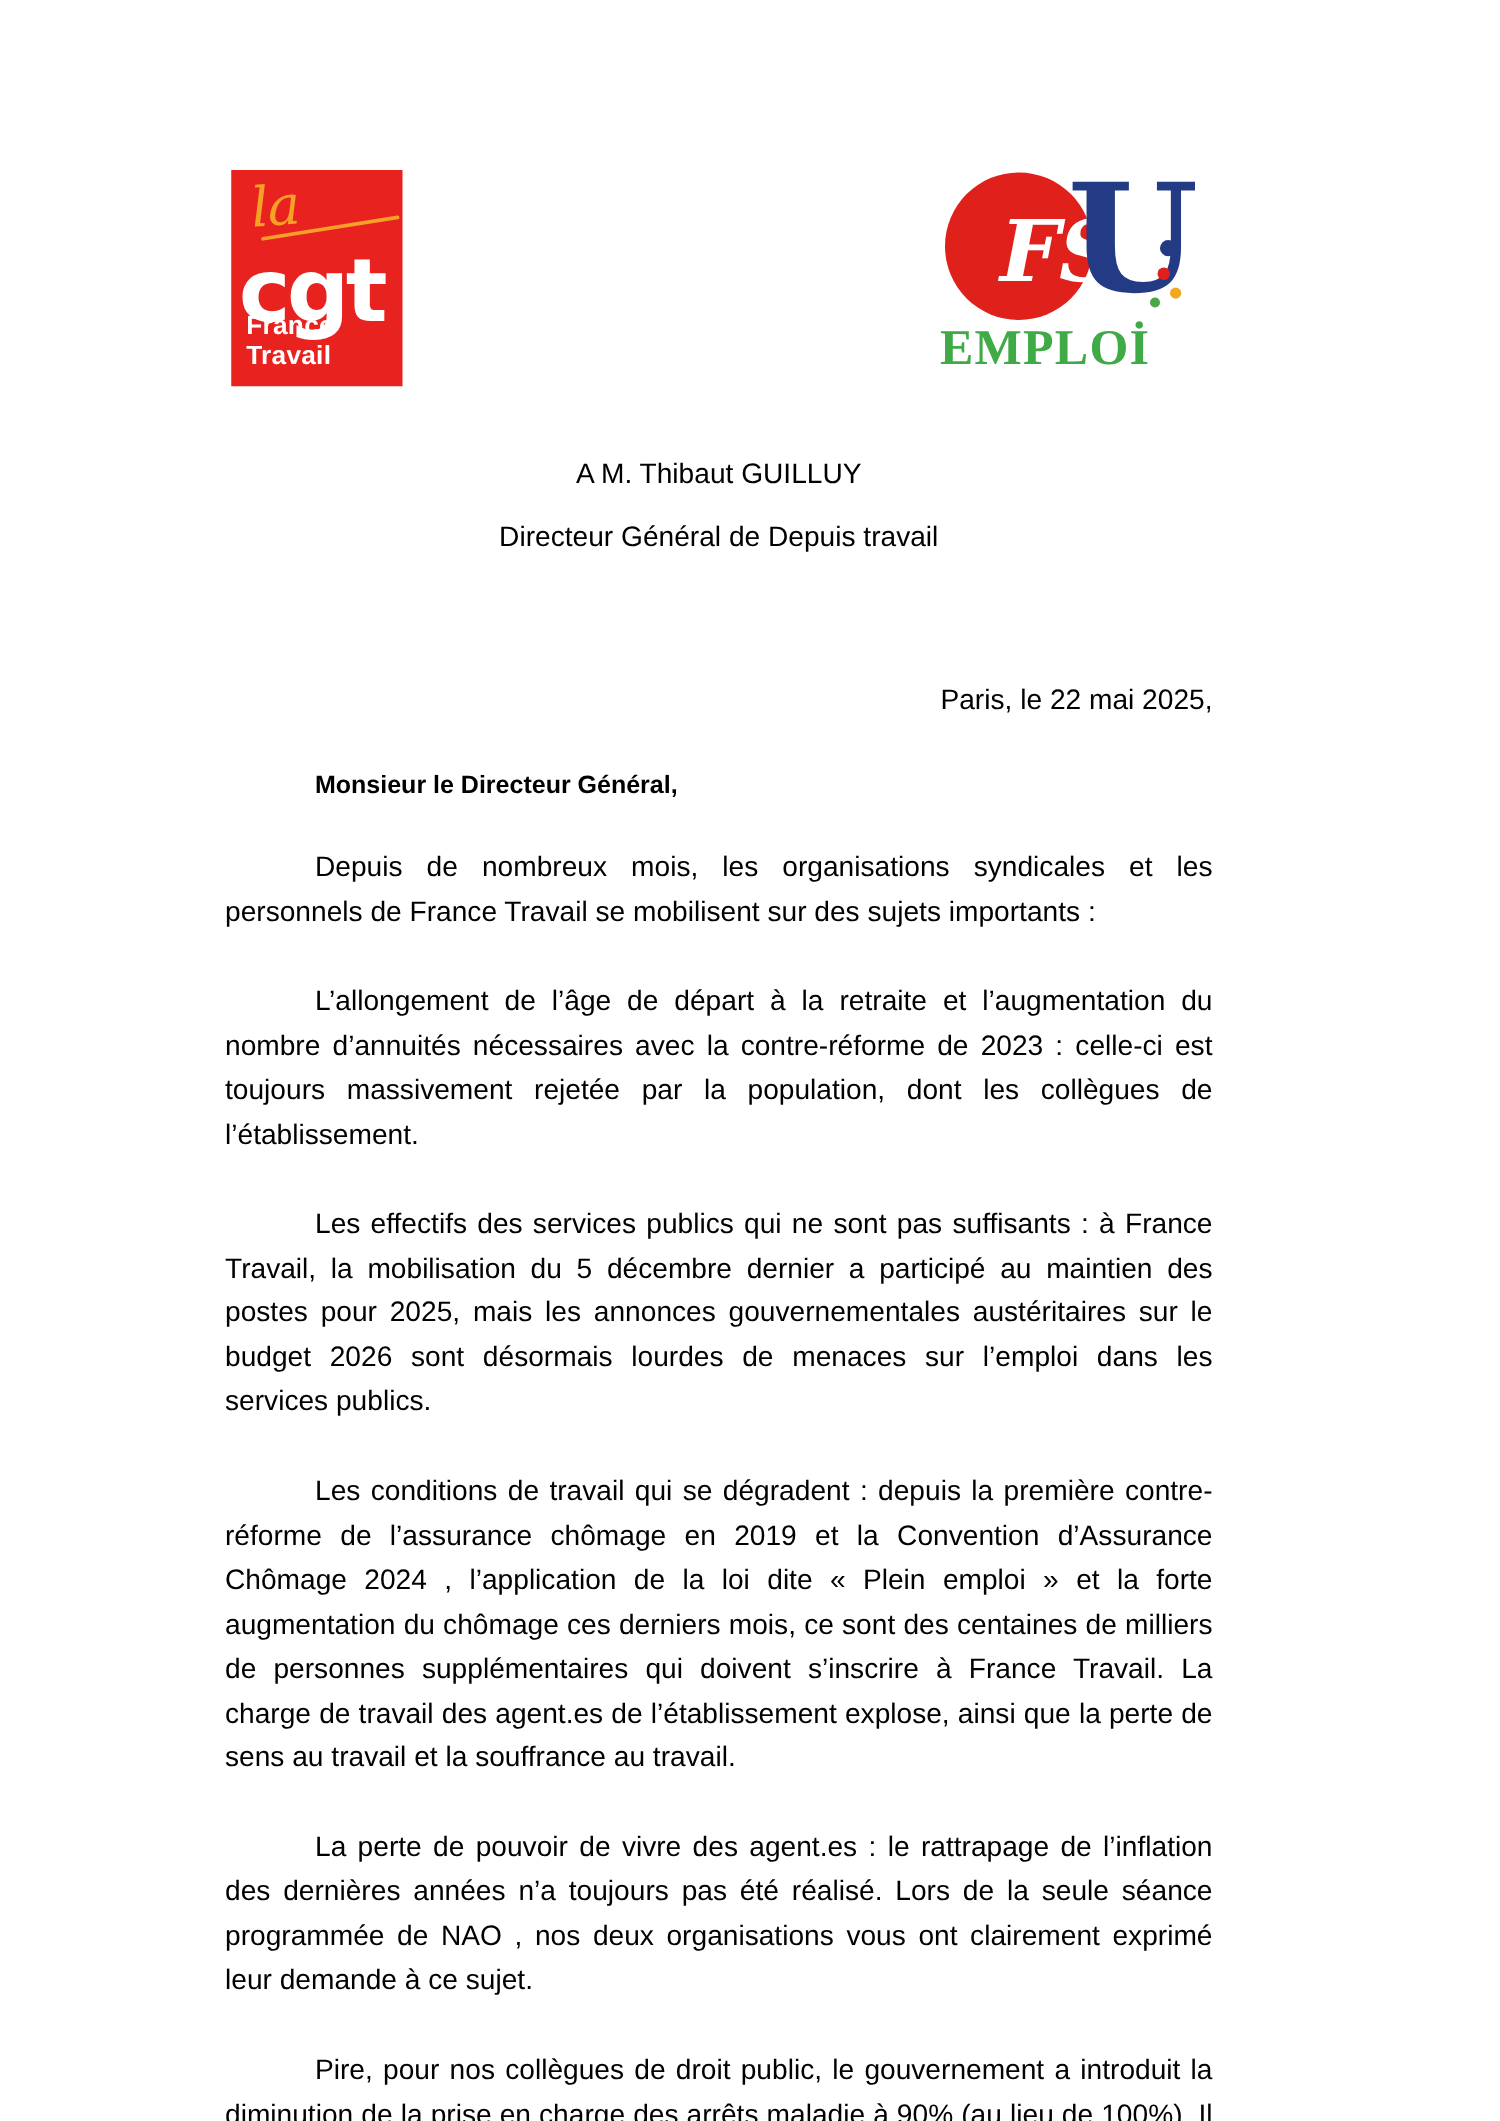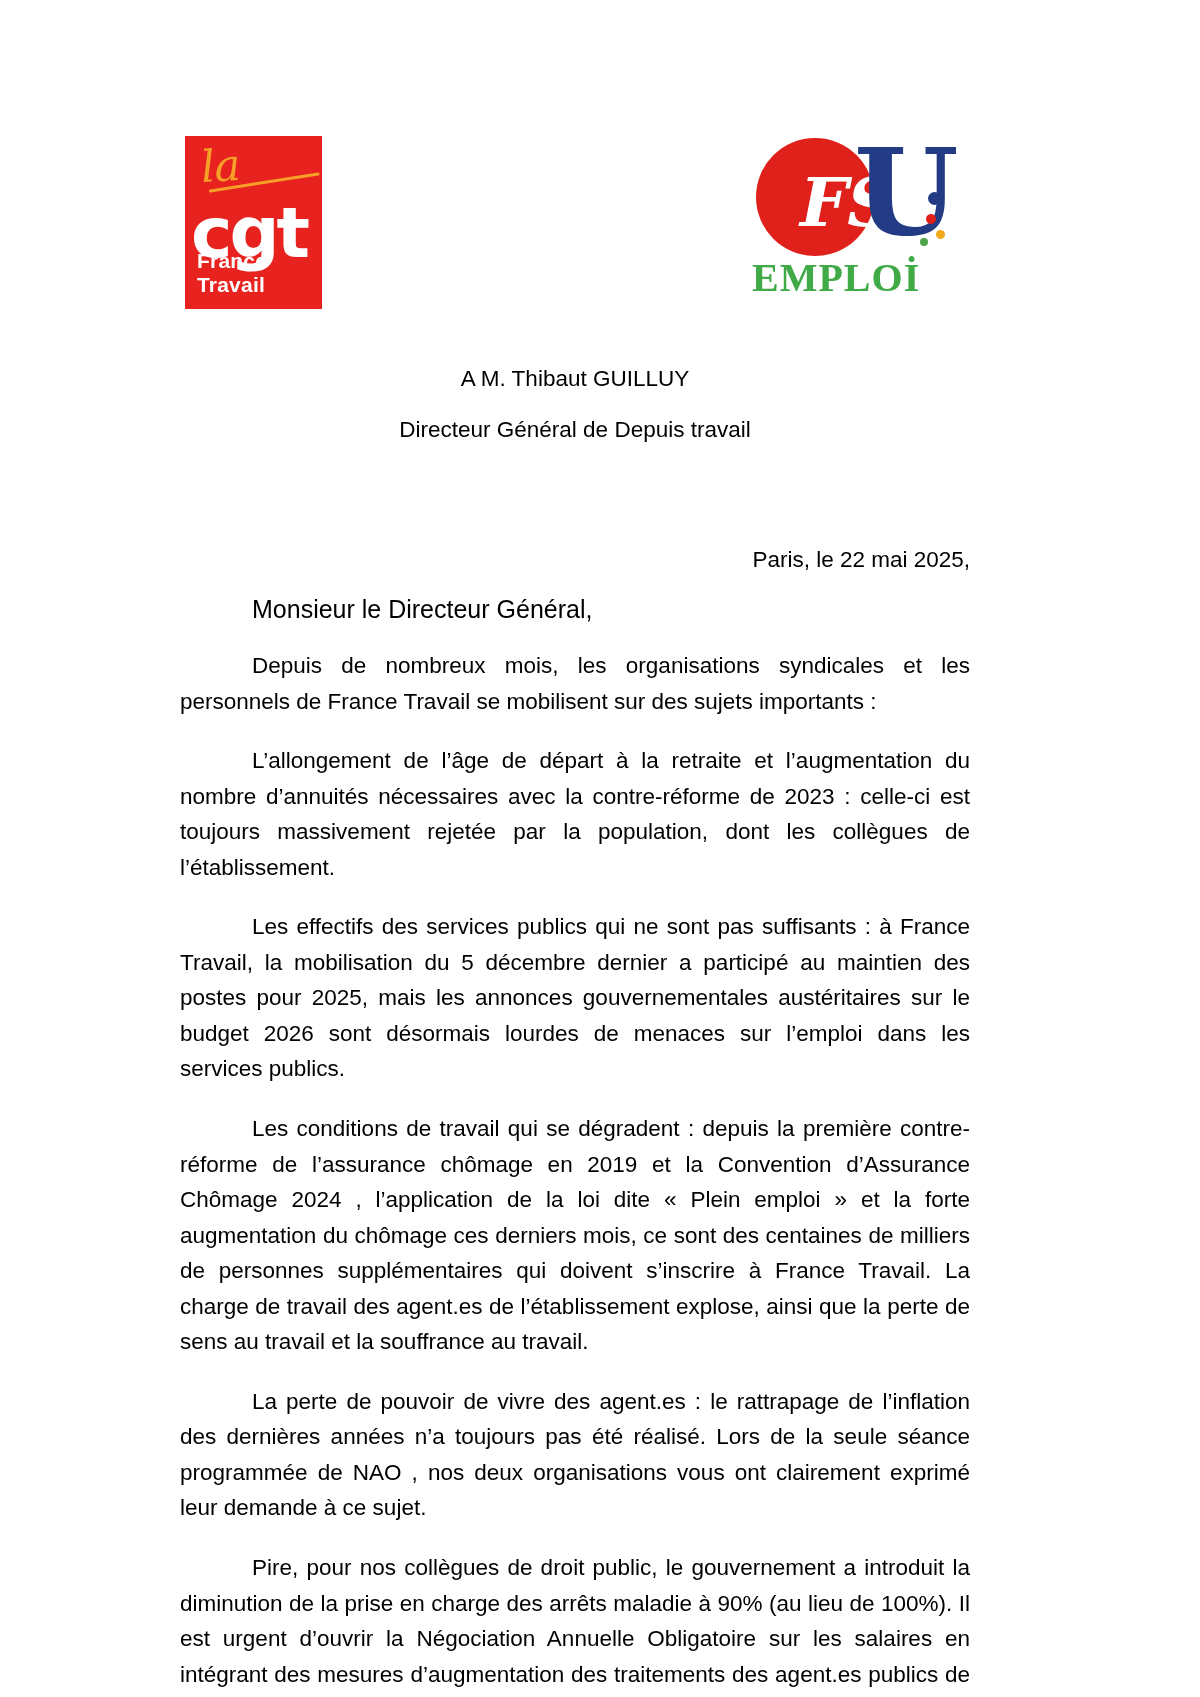--- a/index.html
+++ b/index.html
@@ -166,27 +166,28 @@
   }
   .addressee .line:last-child { margin-bottom: 0; }
 
   .date-line {
     text-align: right;
     font-size: 22.5px;
     margin-top: 106px;
   }
 
   .salutation {
-    margin-top: 22px;
-    font-size: 25px;
+    margin-top: 44px;
+    font-size: 20px;
     padding-left: 72px;
+    font-weight: bold;
   }
 
   .para {
-    margin-top: 24px;
+    margin-top: 36px;
     font-size: 22.5px;
     line-height: 1.58;
     text-align: justify;
     text-indent: 72px;
     hyphens: none;
   }
 </style>
 </head>
 <body>
 

